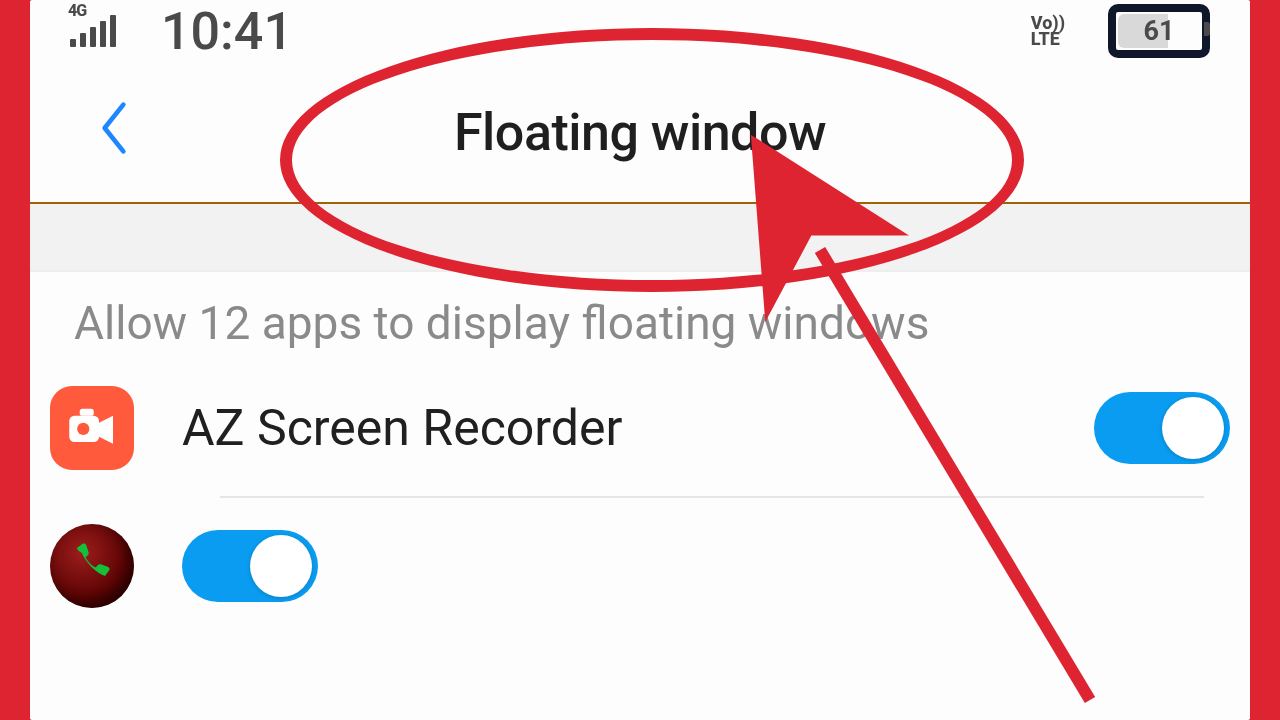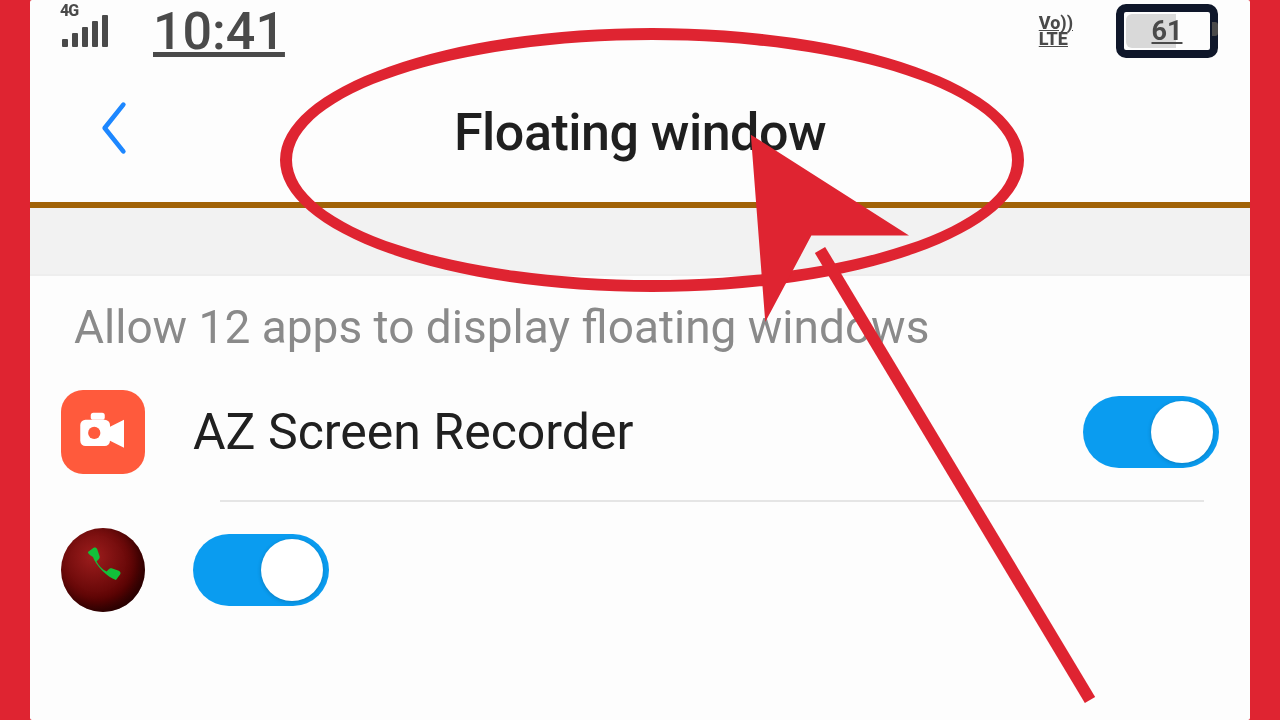--- a/index.html
+++ b/index.html
@@ -20,24 +20,23 @@
     background: #fdfdfd;
     border-radius: 2px;
     overflow: hidden;
   }
 
   
   .status-bar {
     height: 62px;
     display: flex;
     align-items: center;
-    padding: 0 32px;
+    padding: 0 40px;
     color: #4a4a4a;
     font-weight: 700;
-    text-decoration: underline;
   }
   .status-left,
   .status-right {
     display: flex;
     align-items: center;
     gap: 18px;
   }
   .status-right { margin-left: auto; gap: 43px; }
 
   .signal-block        { display: flex; align-items: flex-end; gap: 4px; position: relative; }
@@ -94,21 +93,21 @@
     z-index: 0;
   }
   .battery .pct { position: relative; z-index: 1; }
 
   
   .app-bar {
     height: 140px;
     display: flex;
     align-items: center;
     padding: 0 52px;
-    border-bottom: 6px solid #a16207;
+    border-bottom: 2px solid #a16207;
     position: relative;
   }
   .back-btn {
     font-size: 54px;
     color: #1d87ff;
     font-weight: 300;
     line-height: 1;
     padding: 10px 18px;
     user-select: none;
   }
@@ -141,21 +140,21 @@
     padding: 24px 44px 10px 44px;
     font-size: 46px;
     color: #8a8a8a;
     font-weight: 400;
   }
 
   
   .row {
     display: flex;
     align-items: center;
-    padding: 26px 31px;
+    padding: 26px 20px;
     gap: 48px;
   }
   .rows .sep {
     height: 2px;
     margin-left: 190px;
     margin-right: 46px;
     background: #e5e5e5;
   }
 
   .app-icon {

